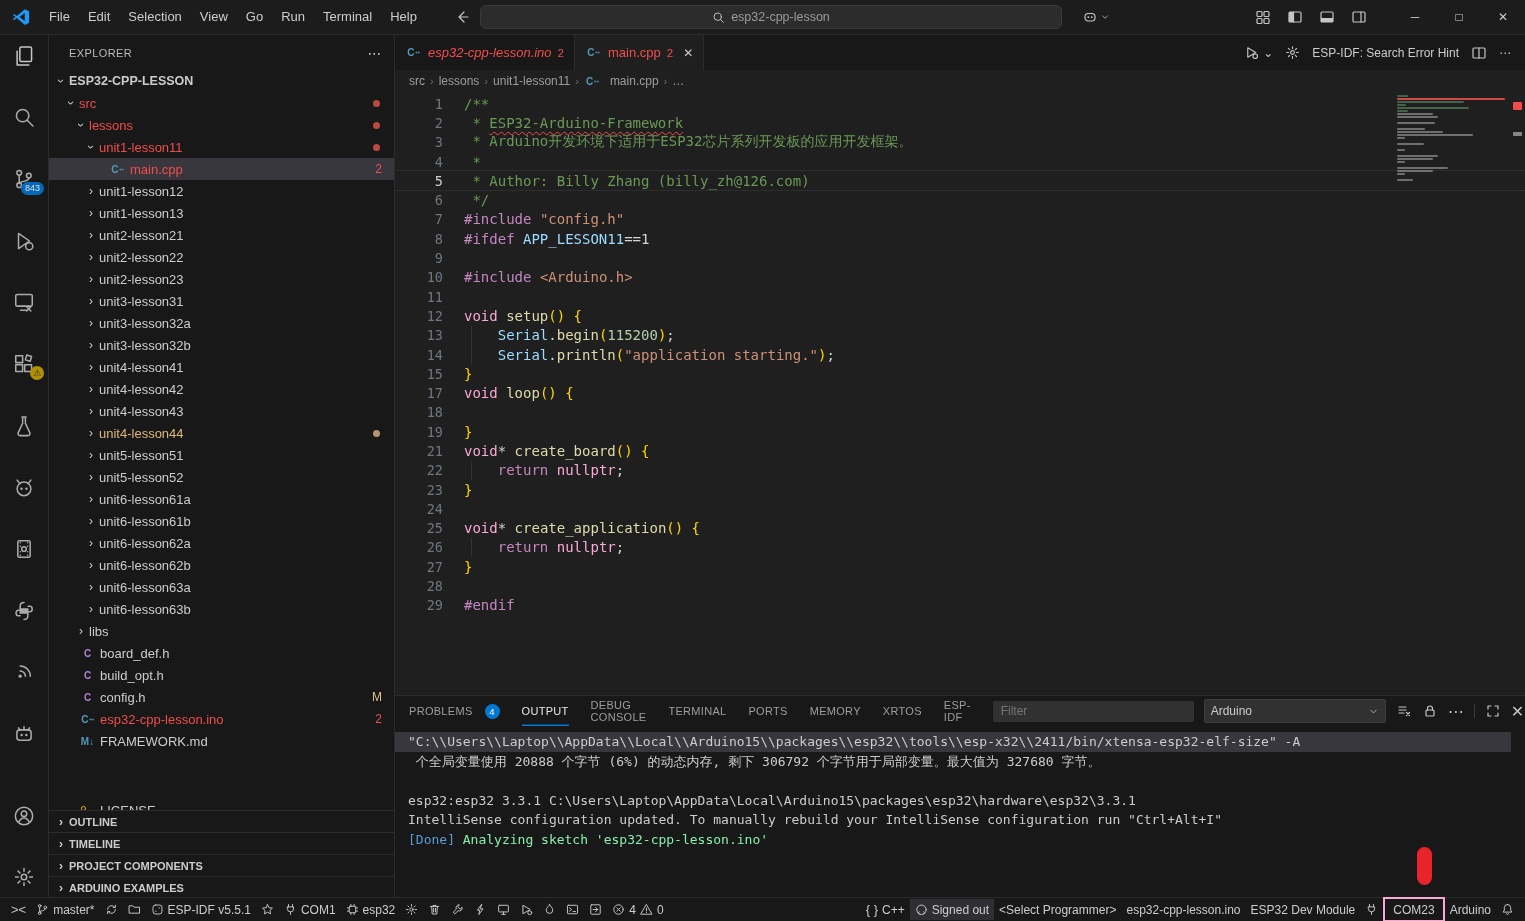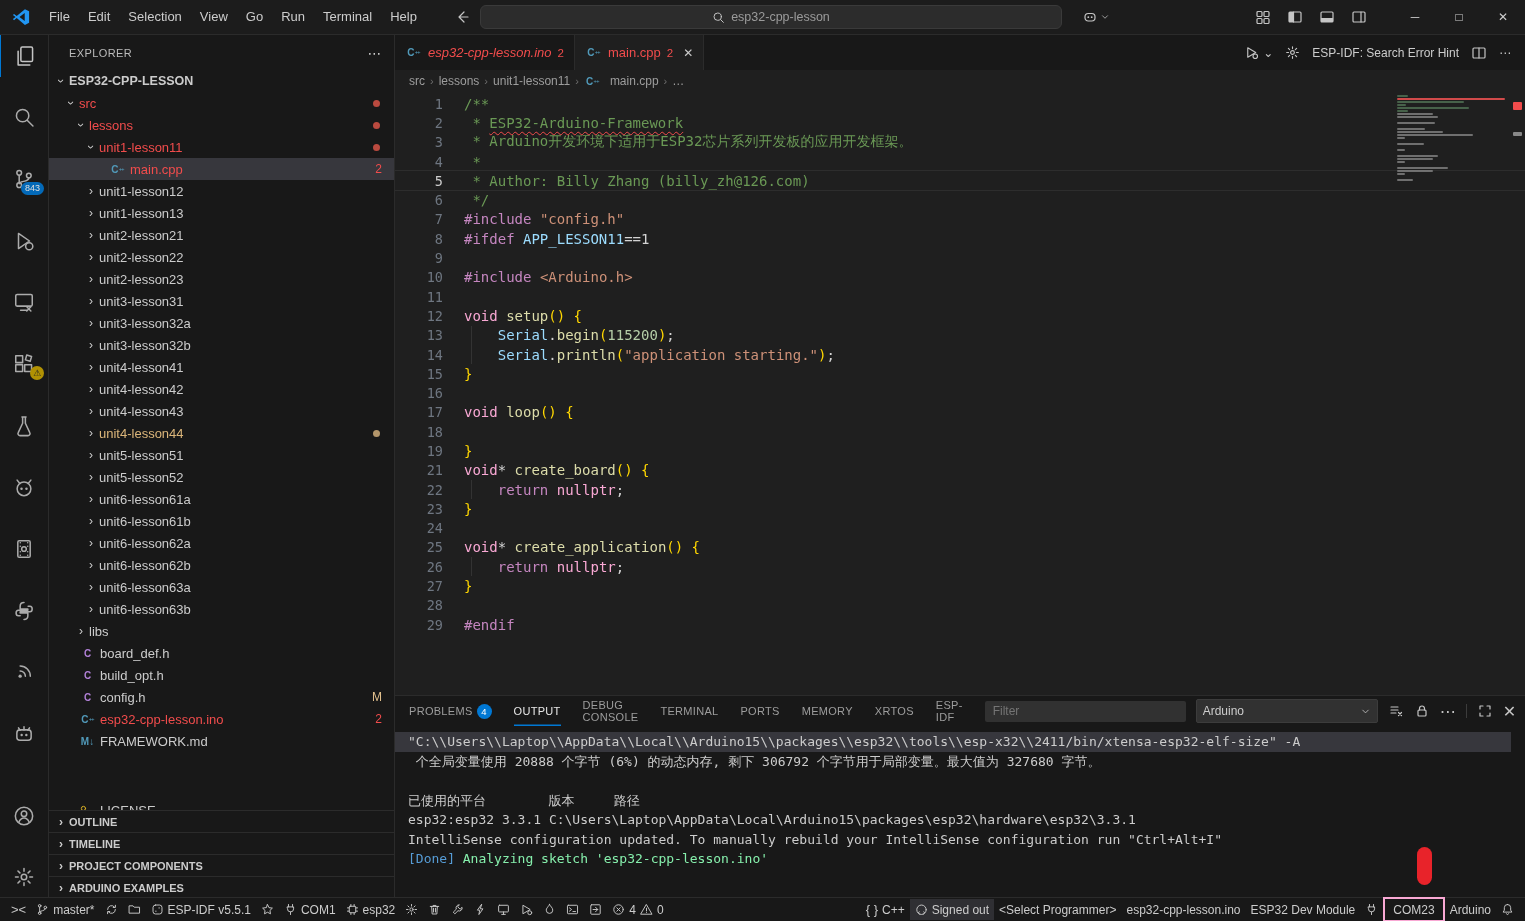--- a/index.html
+++ b/index.html
@@ -13,21 +13,21 @@
   .vslogo{width:18px;height:18px;margin:0 10px 0 12px;}
   .menu{font-size:13px;color:#cccccc;padding:0 9px;height:24px;line-height:24px;border-radius:5px;cursor:default;}
   .navarrows{display:flex;gap:14px;margin-left:28px;font-size:15px;color:#cfcfcf;}
   .cmdcenter{position:absolute;left:480px;top:5px;width:580px;height:22px;background:#2c2c2c;border:1px solid #3a3a3a;border-radius:6px;display:flex;align-items:center;justify-content:center;gap:6px;color:#9b9b9b;font-size:12.5px;}
   .tb-right{position:absolute;right:0;top:0;height:34px;display:flex;align-items:center;}
   .layouticons{display:flex;gap:16px;margin-right:26px;}
   .winbtn{width:44px;height:34px;display:flex;align-items:center;justify-content:center;font-size:12px;color:#cfcfcf;}
   .copilot{display:flex;align-items:center;gap:2px;margin-left:12px;}
   
   .main{display:flex;height:863px;}
-  .activitybar{width:48px;background:#181818;border-right:1px solid #2b2b2b;display:flex;flex-direction:column;align-items:center;gap:20px;}
+  .activitybar{width:48px;background:#181818;border-right:1px solid #2b2b2b;display:flex;flex-direction:column;align-items:flex-end;gap:20px;}
   .act{width:48px;height:47px;display:flex;align-items:center;justify-content:center;position:relative;opacity:.85;}
   .act svg.ic{width:22px;height:22px;stroke-width:1.1;}
   .act.active{border-left:2px solid #0078d4;opacity:1;}
   .act .badge{position:absolute;bottom:5px;right:4px;background:#0078d4;color:#fff;font-size:9px;border-radius:9px;padding:1px 4px;line-height:11px;}
   .act .wbadge{position:absolute;bottom:5px;right:4px;background:#cca700;color:#222;font-size:9px;border-radius:50%;width:14px;height:14px;display:flex;align-items:center;justify-content:center;}
   .act-spacer{flex:1;}
   
   .sidebar{width:345px;background:#181818;border-right:1px solid #2b2b2b;display:flex;flex-direction:column;overflow:hidden;}
   .sb-head{height:35px;display:flex;align-items:center;padding:0 12px 0 20px;font-size:11px;letter-spacing:.4px;color:#bbbbbb;flex:none;}
   .sb-head .more{margin-left:auto;font-size:14px;color:#cccccc;}
@@ -72,21 +72,21 @@
   .tk-cm{color:#6a9955;}.tk-pp{color:#c586c0;}.tk-str{color:#ce9178;}.tk-kw{color:#f9a8d4;}
   .tk-fn{color:#dcdcaa;}.tk-num{color:#b5cea8;}.tk-var{color:#9cdcfe;}.tk-pl{color:#d4d4d4;}.tk-br{color:#ffd700;}
   .tk-sq{text-decoration:underline wavy #f14c4c;text-underline-offset:3px;text-decoration-thickness:1px;}
   .minimap{position:absolute;top:3px;right:16px;width:112px;}
   .mm-line{height:2px;margin-bottom:1px;border-radius:1px;}
   .ruler{position:absolute;top:0;right:0;width:15px;bottom:0;}
   .rmark{position:absolute;right:3px;width:9px;border-radius:1px;}
   
   .panel{height:202px;border-top:1px solid #2b2b2b;background:#181818;flex:none;display:flex;flex-direction:column;position:relative;}
   .ptabs{height:30px;display:flex;align-items:center;padding-left:14px;flex:none;}
-  .ptab{font-size:11px;color:#9d9d9d;margin-right:22px;height:30px;display:flex;align-items:center;gap:4px;letter-spacing:.3px;}
+  .ptab{font-size:11px;color:#9d9d9d;margin-right:22px;height:30px;display:flex;align-items:center;gap:12px;letter-spacing:.3px;}
   .ptab.active{color:#e7e7e7;box-shadow:inset 0 -1.5px 0 #0078d4;}
   .pbadge{background:#0078d4;color:#fff;font-size:9.5px;min-width:15px;height:15px;border-radius:50%;display:flex;align-items:center;justify-content:center;}
   .ptabs-right{margin-left:auto;display:flex;align-items:center;gap:10px;padding-right:12px;}
   .filter{width:185px;height:21px;background:#313131;border:none;border-radius:2px;color:#bbbbbb;font-size:12px;padding:0 8px;}
   .chansel{width:168px;height:22px;background:#313131;border:1px solid #3c3c3c;border-radius:2px;color:#cccccc;font-size:12px;display:flex;align-items:center;padding:0 6px;}
   .chansel .cv{flex:1;}
   .pact{color:#c5c5c5;display:flex;align-items:center;}
   .pdivider{width:1px;height:14px;background:#3c3c3c;}
   .pout{flex:1;overflow:hidden;padding:6px 0 0 0;font-size:13px;line-height:19.5px;font-family:"DejaVu Sans Mono",monospace;color:#cccccc;}
   .orow{white-space:pre;padding-left:13px;}
@@ -604,24 +604,20 @@
           <div class="crow">
             <span class="ln">14</span>
             <span class="guide"></span>
             <span class="ct"><span class="tk-pl">    </span><span class="tk-var">Serial</span><span class="tk-pl">.</span><span class="tk-fn">println</span><span class="tk-br">(</span><span class="tk-str">"application starting."</span><span class="tk-br">)</span><span class="tk-pl">;</span></span>
           </div>
           <div class="crow">
             <span class="ln">15</span>
             <span class="ct"><span class="tk-br">}</span></span>
           </div>
           <div class="crow">
-            <span class="ln">16</span>
-            <span class="ct"></span>
-          </div>
-          <div class="crow">
             <span class="ln">17</span>
             <span class="ct"><span class="tk-kw">void</span><span class="tk-pl"> </span><span class="tk-fn">loop</span><span class="tk-br">()</span><span class="tk-pl"> </span><span class="tk-br">{</span></span>
           </div>
           <div class="crow">
             <span class="ln">18</span>
             <span class="ct"></span>
           </div>
           <div class="crow">
             <span class="ln">19</span>
             <span class="ct"><span class="tk-br">}</span></span>
@@ -756,21 +752,20 @@
                 <path d="M3 6V3h3M13 6V3h-3M3 10v3h3M13 10v3h-3"></path>
               </svg>
             </span>
           <span class="pact ticon">✕</span>
         </div>
       </div>
       <div class="pout" id="output">
           <div class="orow hl"><span>"C:\\Users\\Laptop\\AppData\\Local\\Arduino15\\packages\\esp32\\tools\\esp-x32\\2411/bin/xtensa-esp32-elf-size" -A</span></div>
           <div class="orow"><span> 个全局变量使用 20888 个字节 (6%) 的动态内存, 剩下 306792 个字节用于局部变量。最大值为 327680 字节。</span></div>
           <div class="orow">&nbsp;</div>
-          <div class="orow"><span>已使用的平台        版本     路径</span></div>
           <div class="orow"><span>esp32:esp32 3.3.1 C:\Users\Laptop\AppData\Local\Arduino15\packages\esp32\hardware\esp32\3.3.1</span></div>
           <div class="orow"><span>IntelliSense configuration updated. To manually rebuild your IntelliSense configuration run "Ctrl+Alt+I"</span></div>
           <div class="orow"><span class="o-done">[Done] </span><span class="o-msg">Analyzing sketch 'esp32-cpp-lesson.ino'</span></div>
         </div>
     </div>
   </div>
 </div>
 
 <div class="statusbar">
   <span id="status-left" style="display:flex;align-items:center;">

